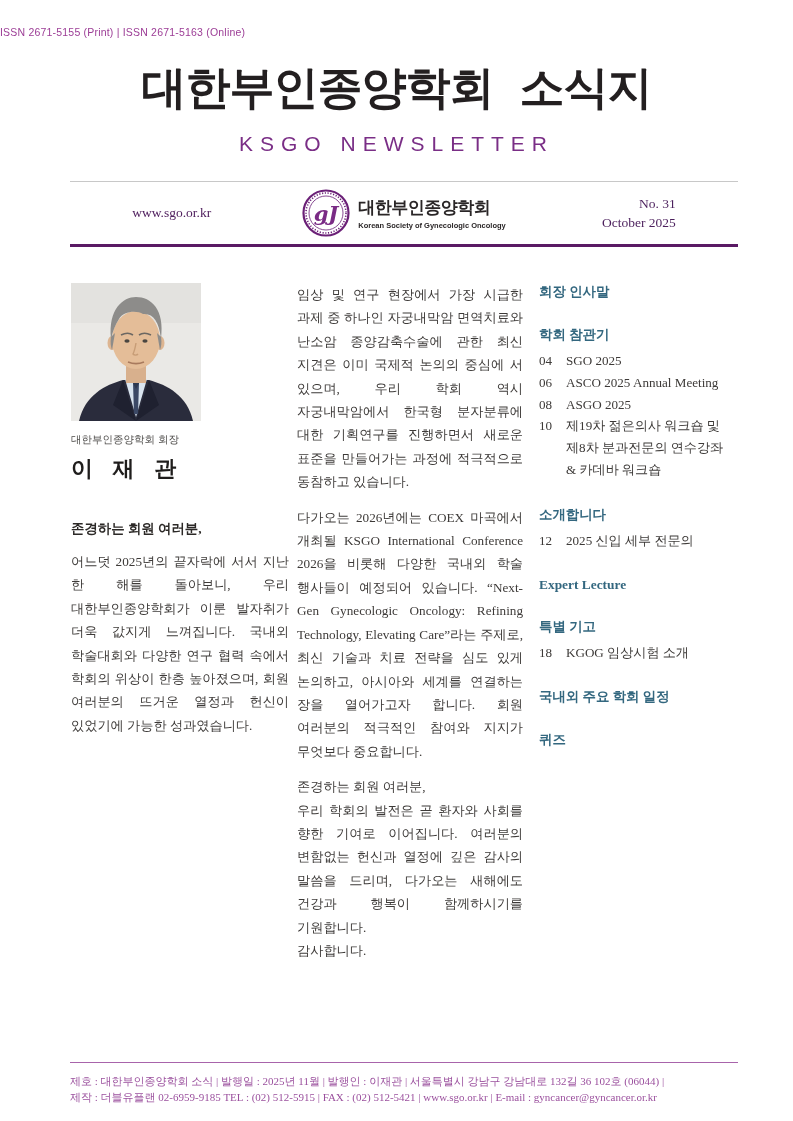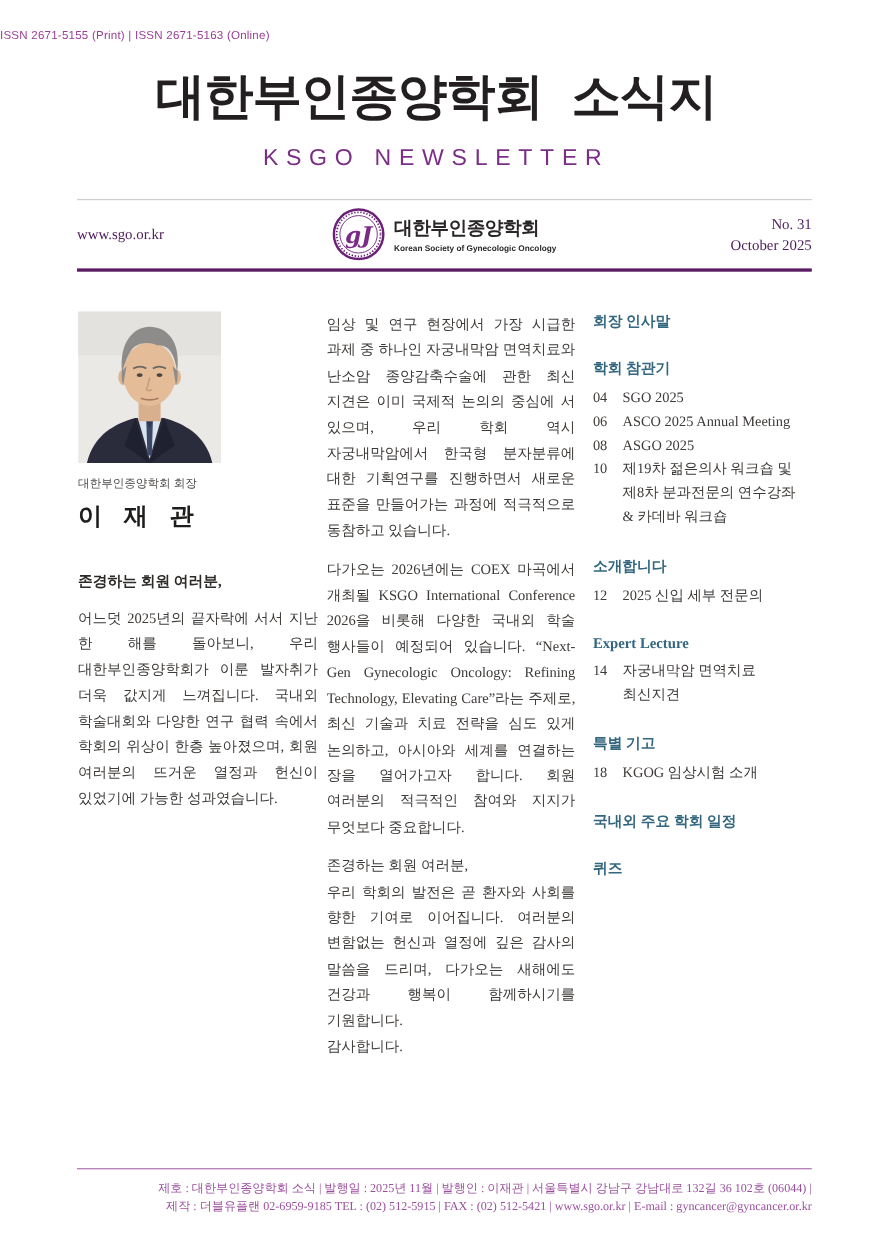--- a/index.html
+++ b/index.html
@@ -42,21 +42,21 @@
     color: #7a2e86;
   }
   
   .header-band {
     margin: 25px 55px 0 70px;
     border-top: 1px solid #c8c8c8;
     border-bottom: 3px solid #5a1a64;
     height: 66px;
     display: flex;
     align-items: center;
-    justify-content: space-between;
+    justify-content: center;
   }
   .site {
     width: 170px;
     font-size: 13.5px;
     color: #51215f;
   }
   .logo-group { display: flex; align-items: center; gap: 8px; }
   .logo-mark { width: 48px; height: 48px; display: block; }
   .logo-kr {
     font-family: "Liberation Sans", "DejaVu Sans", sans-serif;
@@ -137,21 +137,21 @@
     color: #3d3a38;
   }
   .toc-page { width: 27px; flex-shrink: 0; }
   .toc-label { flex: 1; word-break: keep-all; }
   
   .footer {
     position: absolute;
     left: 70px; right: 55px; bottom: 16px;
     border-top: 1px solid #a864ab;
     padding-top: 10px;
-    text-align: right;
+    text-align: left;
     font-size: 11px;
     line-height: 16px;
     color: #9a4f9d;
     word-break: keep-all;
   }
 </style>
 </head>
 <body>
 
 <div class="page">
@@ -262,24 +262,20 @@
       <div class="toc-section">
         <div class="toc-heading">소개합니다</div>
         <div class="toc-item">
           <span class="toc-page">12</span>
           <span class="toc-label">2025 신입 세부 전문의</span>
         </div>
       </div>
 
       <div class="toc-section">
         <div class="toc-heading">Expert Lecture</div>
-        <div class="toc-item">
-          <span class="toc-page">14</span>
-          <span class="toc-label">자궁내막암 면역치료 최신지견</span>
-        </div>
       </div>
 
       <div class="toc-section">
         <div class="toc-heading">특별 기고</div>
         <div class="toc-item">
           <span class="toc-page">18</span>
           <span class="toc-label">KGOG 임상시험 소개</span>
         </div>
       </div>
 

